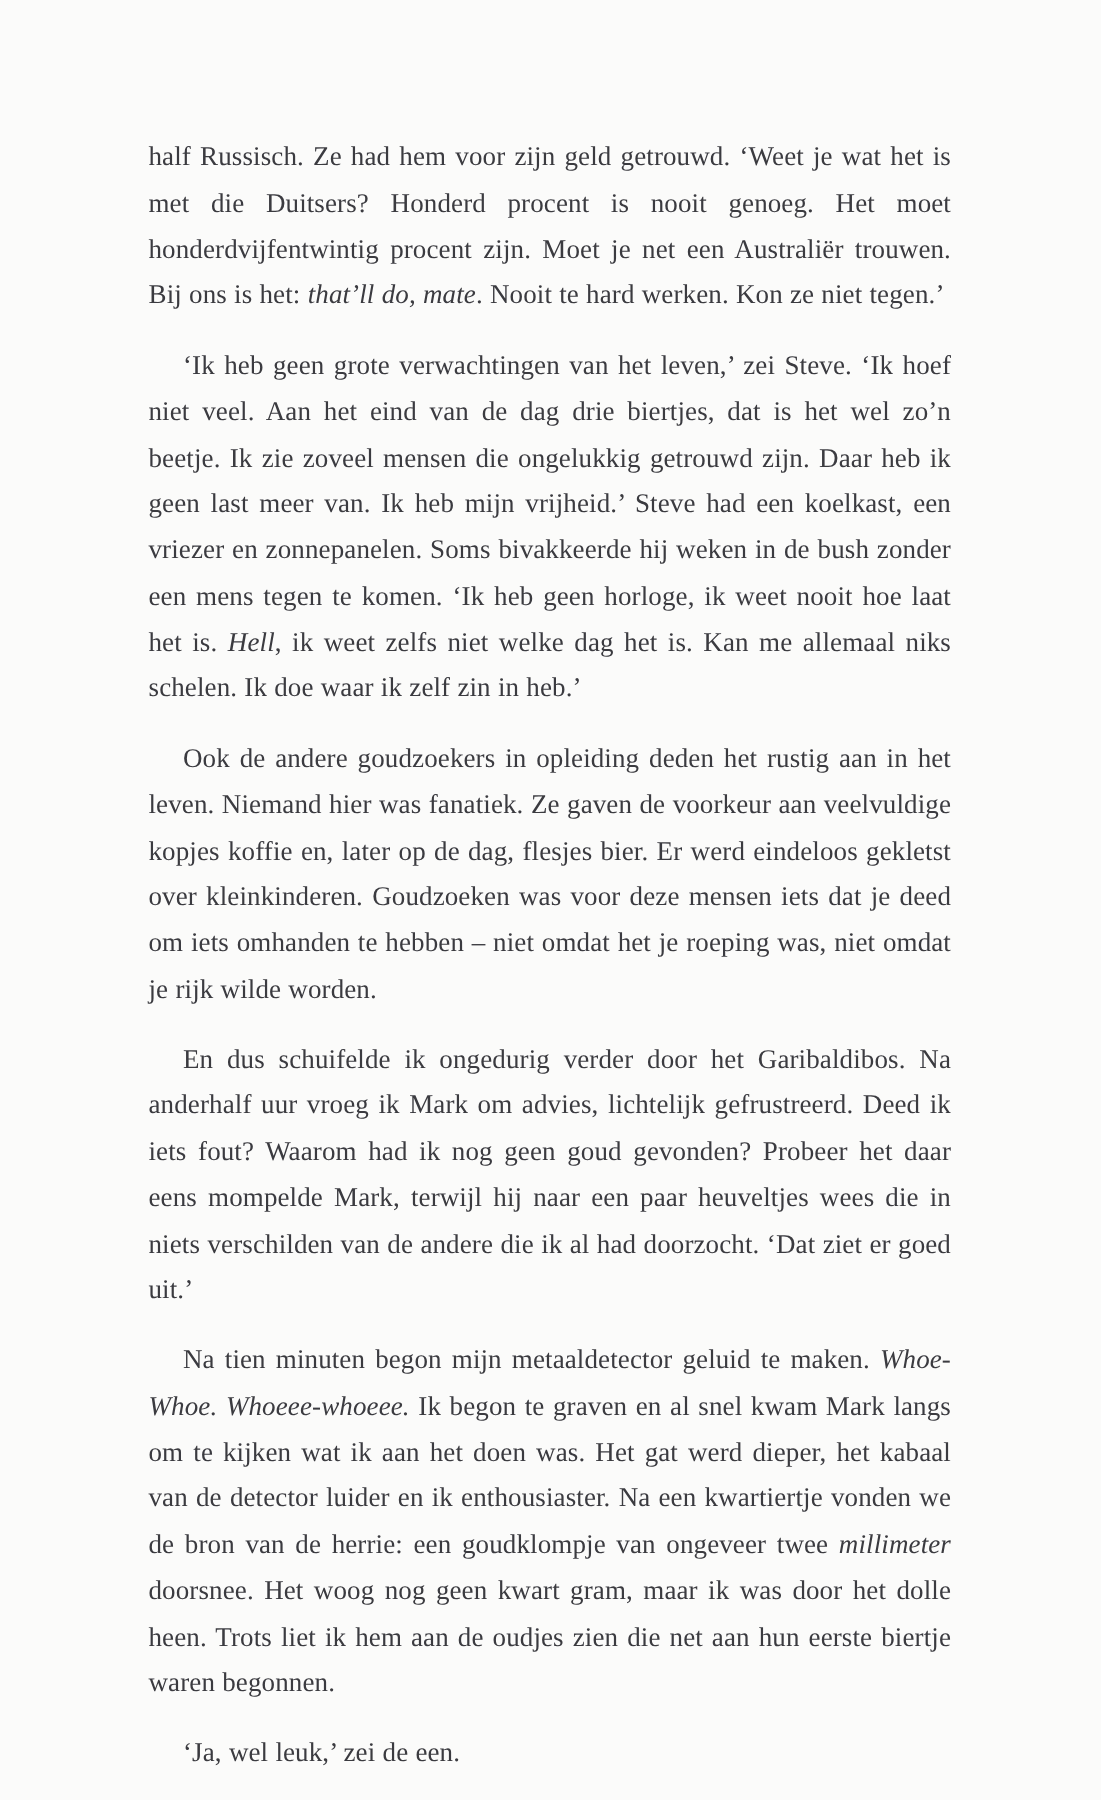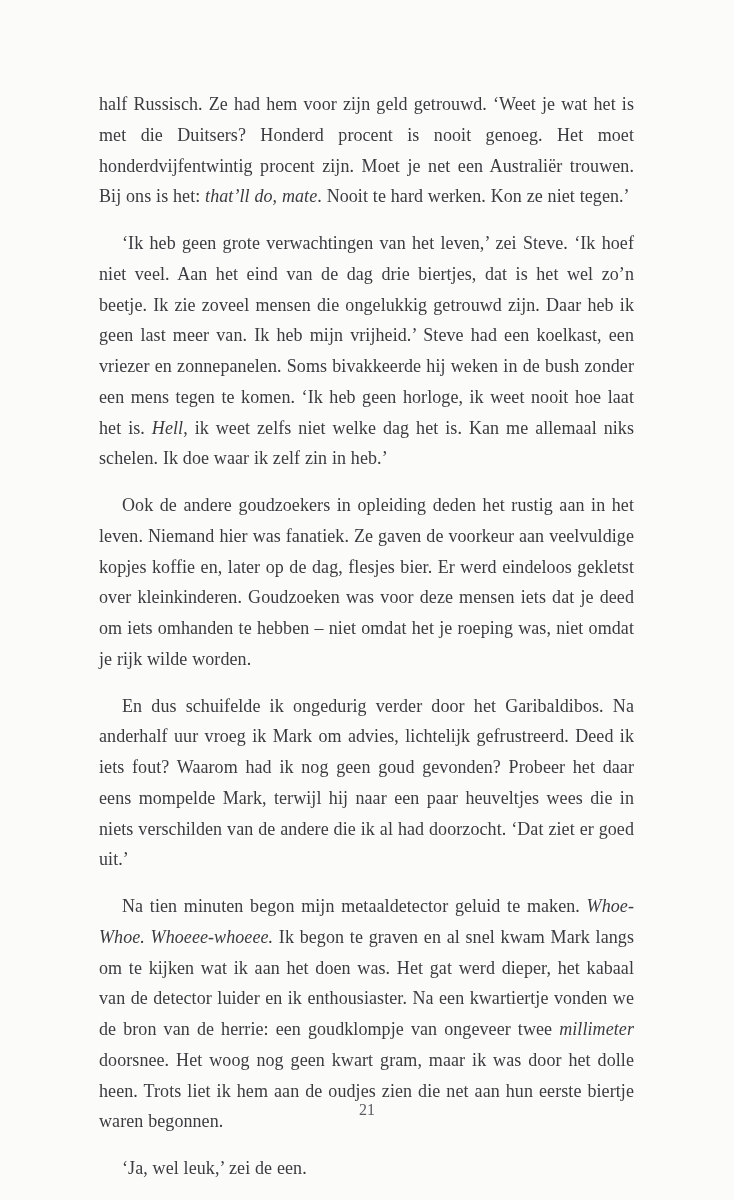--- a/index.html
+++ b/index.html
@@ -74,15 +74,14 @@
 
   <div id="text-column">
       <p class="para" style="color: rgb(59, 59, 64);"><span>half Russisch. Ze had hem voor zijn geld getrouwd. ‘Weet je wat het is met die Duitsers? Honderd procent is nooit genoeg. Het moet honderdvijfentwintig procent zijn. Moet je net een Australiër trouwen. Bij ons is het: </span><em>that’ll do, mate</em><span>. Nooit te hard werken. Kon ze niet tegen.’</span></p>
       <p class="para indent" style="color: rgb(59, 59, 64);"><span>‘Ik heb geen grote verwachtingen van het leven,’ zei Steve. ‘Ik hoef niet veel. Aan het eind van de dag drie biertjes, dat is het wel zo’n beetje. Ik zie zoveel mensen die ongelukkig getrouwd zijn. Daar heb ik geen last meer van. Ik heb mijn vrijheid.’ Steve had een koelkast, een vriezer en zonnepanelen. Soms bivakkeerde hij weken in de bush zonder een mens tegen te komen. ‘Ik heb geen horloge, ik weet nooit hoe laat het is. </span><em>Hell</em><span>, ik weet zelfs niet welke dag het is. Kan me allemaal niks schelen. Ik doe waar ik zelf zin in heb.’</span></p>
       <p class="para indent" style="color: rgb(59, 59, 64);"><span>Ook de andere goudzoekers in opleiding deden het rustig aan in het leven. Niemand hier was fanatiek. Ze gaven de voorkeur aan veelvuldige kopjes koffie en, later op de dag, flesjes bier. Er werd eindeloos gekletst over kleinkinderen. Goudzoeken was voor deze mensen iets dat je deed om iets omhanden te hebben – niet omdat het je roeping was, niet omdat je rijk wilde worden.</span></p>
       <p class="para indent" style="color: rgb(59, 59, 64);"><span>En dus schuifelde ik ongedurig verder door het Garibaldibos. Na anderhalf uur vroeg ik Mark om advies, lichtelijk gefrustreerd. Deed ik iets fout? Waarom had ik nog geen goud gevonden? Probeer het daar eens mompelde Mark, terwijl hij naar een paar heuveltjes wees die in niets verschilden van de andere die ik al had doorzocht. ‘Dat ziet er goed uit.’</span></p>
       <p class="para indent" style="color: rgb(59, 59, 64);"><span>Na tien minuten begon mijn metaaldetector geluid te maken. </span><em>Whoe-Whoe. Whoeee-whoeee.</em><span> Ik begon te graven en al snel kwam Mark langs om te kijken wat ik aan het doen was. Het gat werd dieper, het kabaal van de detector luider en ik enthousiaster. Na een kwartiertje vonden we de bron van de herrie: een goudklompje van ongeveer twee </span><em>millimeter</em><span> doorsnee. Het woog nog geen kwart gram, maar ik was door het dolle heen. Trots liet ik hem aan de oudjes zien die net aan hun eerste biertje waren begonnen.</span></p>
       <p class="para indent" style="color: rgb(59, 59, 64);"><span>‘Ja, wel leuk,’ zei de een.</span></p>
     </div>
 
-  <div id="folio">21</div>
 
 </div>
 
 </body></html>

